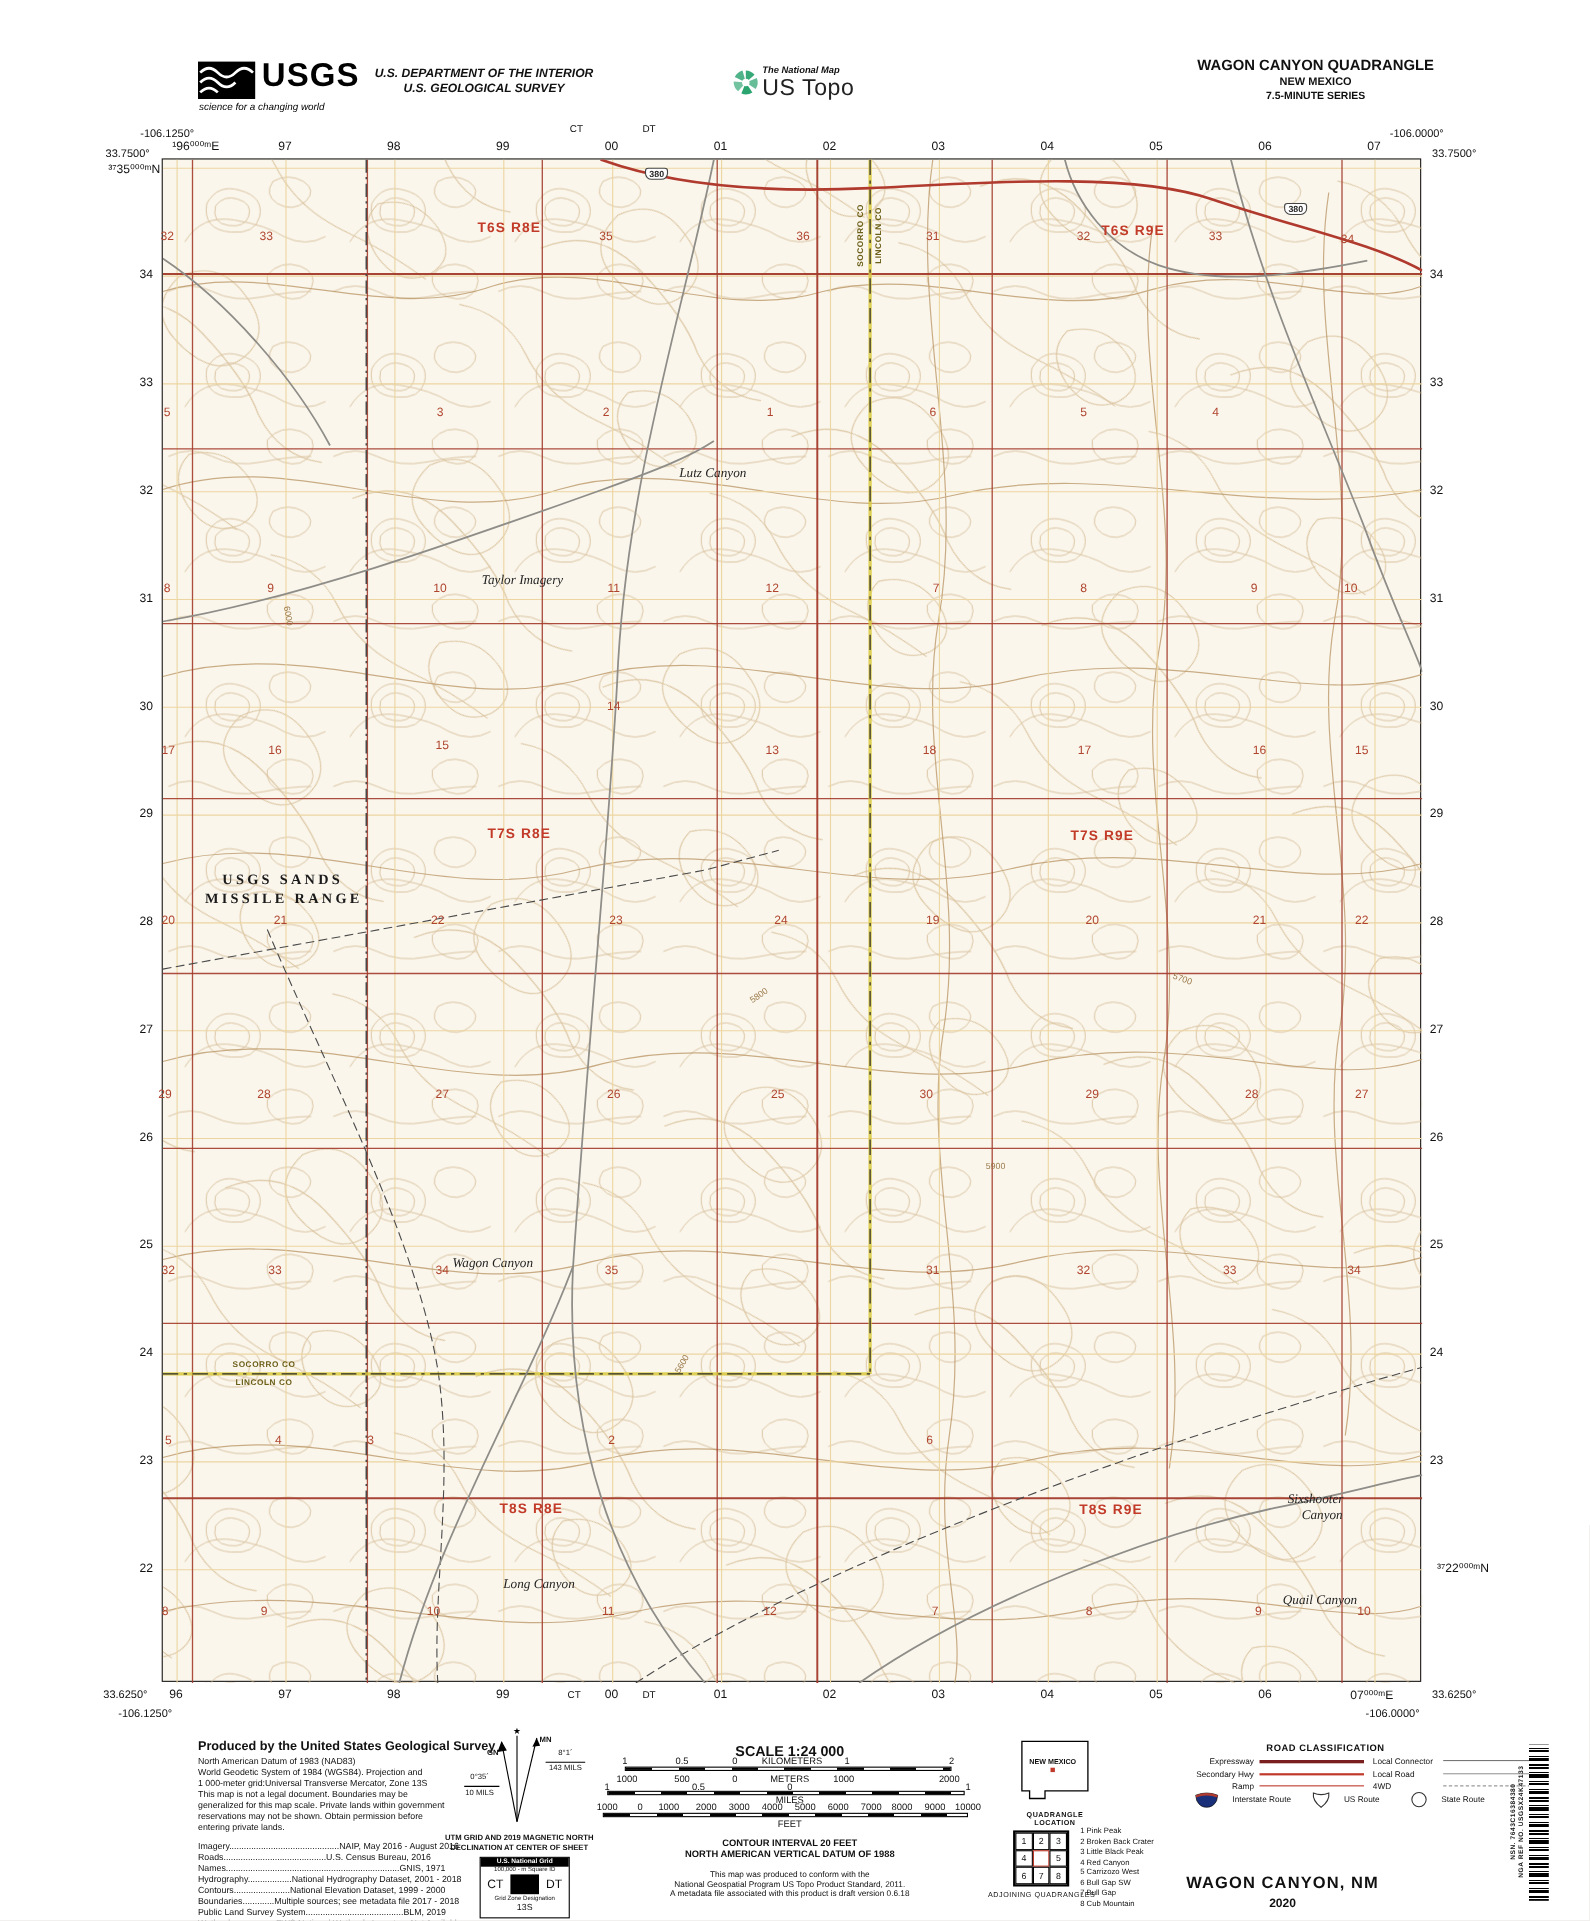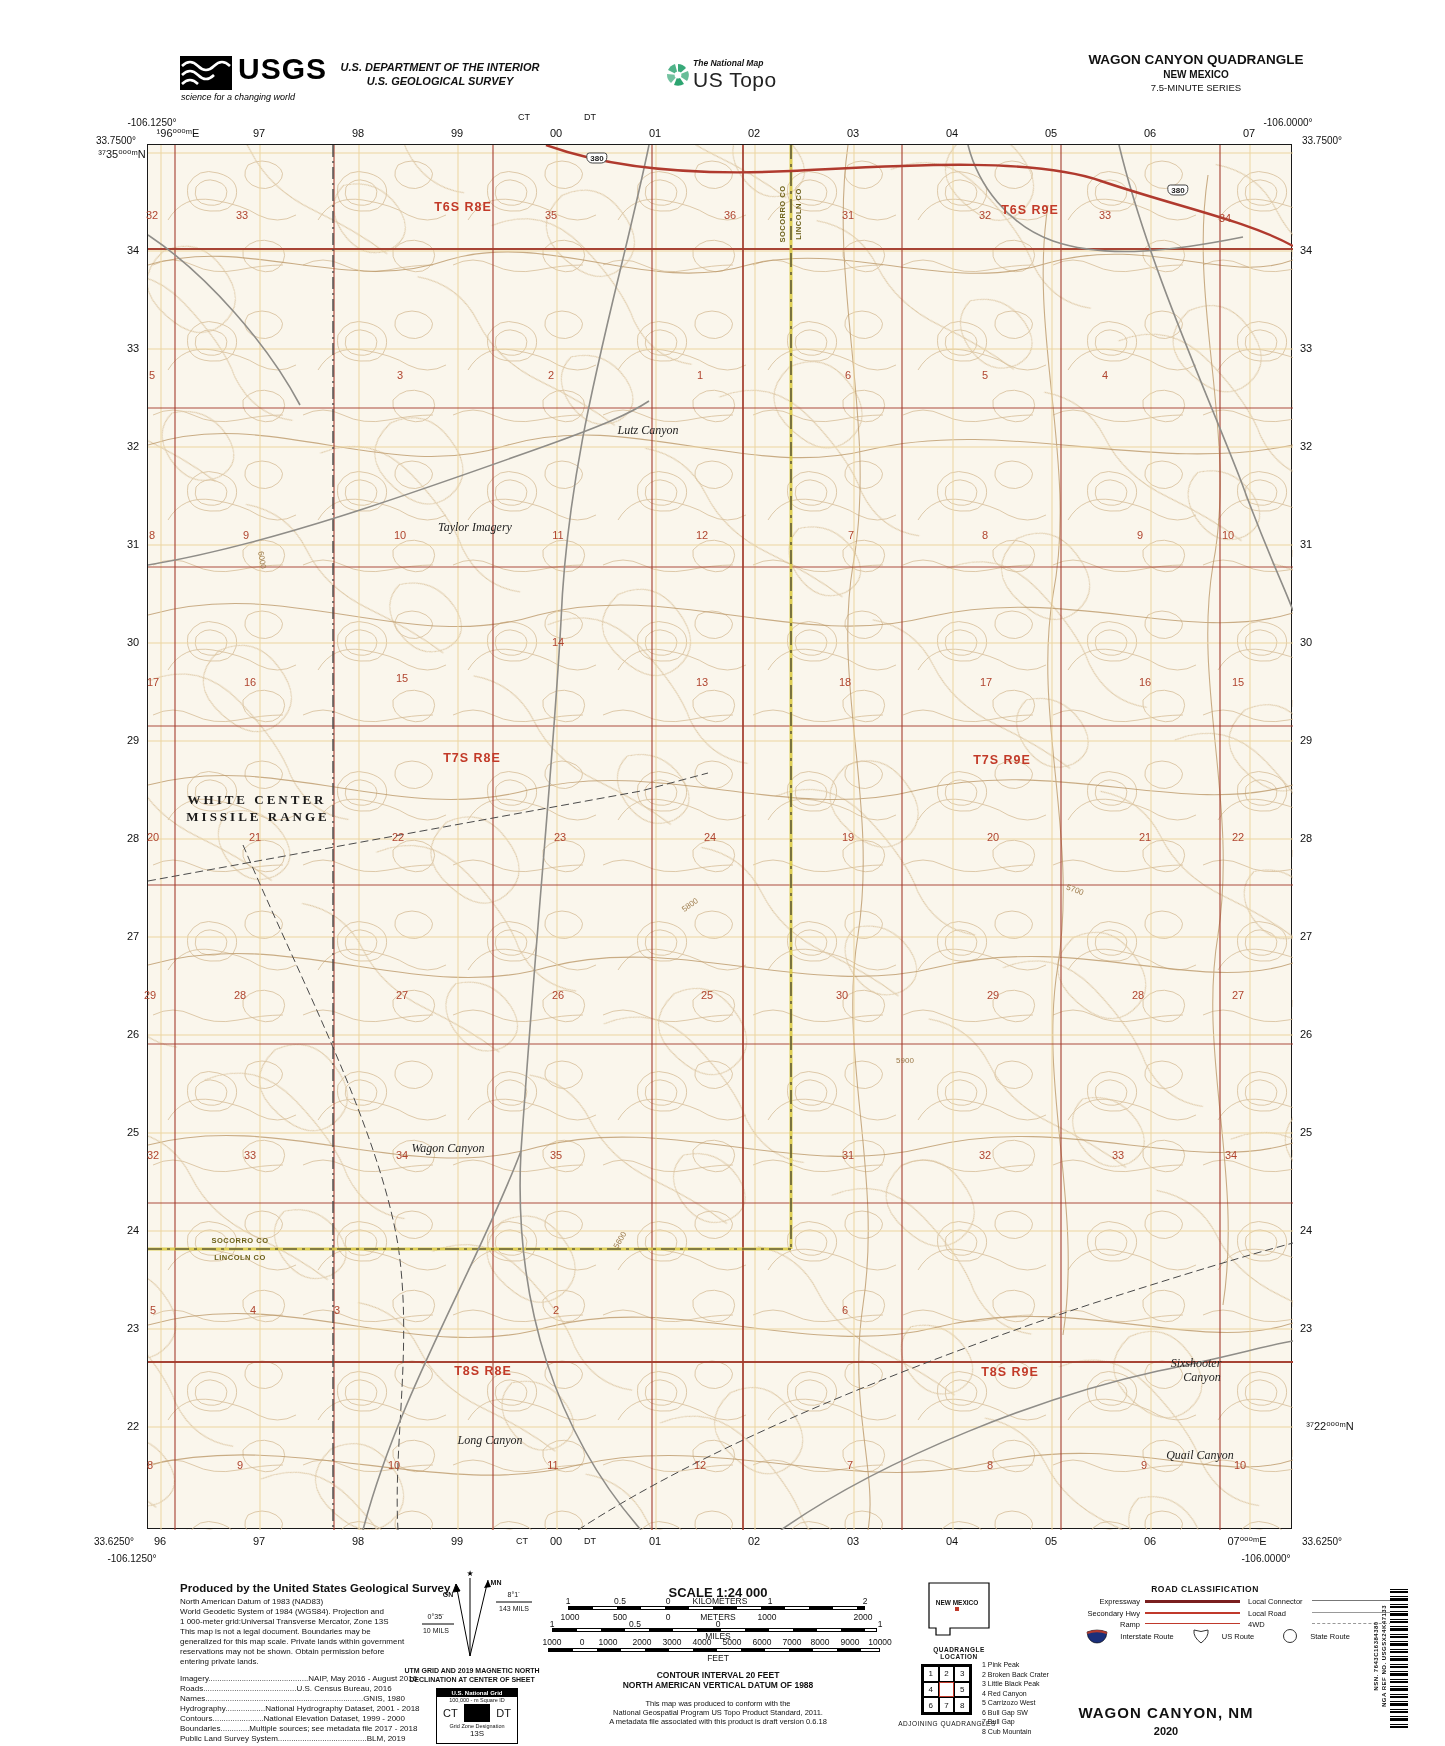--- a/index.html
+++ b/index.html
@@ -11,21 +11,21 @@
   .usgs-box{position:absolute;left:180px;top:56px;width:52px;height:34px;background:#000;}
   .usgs-word{position:absolute;left:238px;top:52px;font-weight:bold;font-size:30px;letter-spacing:1px;color:#000;}
   .usgs-tag{position:absolute;left:181px;top:92px;font-style:italic;font-size:9px;color:#000;}
   .dept{position:absolute;left:290px;top:60px;width:300px;text-align:center;font-weight:bold;font-size:11px;line-height:14px;font-style:italic;}
   .ustopo{position:absolute;left:693px;top:58px;}
   .ustopo .nm{font-style:italic;font-weight:bold;font-size:8.5px;}
   .ustopo .ut{font-size:21px;letter-spacing:0.5px;color:#222;}
   .quadblock{position:absolute;left:1046px;top:52px;width:300px;text-align:center;}
   .quadblock .t1{font-weight:bold;font-size:13.5px;}
   .quadblock .t2{font-weight:bold;font-size:10px;margin-top:2px;}
-  .quadblock .t3{font-weight:normal;font-size:9.5px;margin-top:2px;}
+  .quadblock .t3{font-weight:bold;font-size:9.5px;margin-top:2px;}
   
   .map{position:absolute;left:147px;top:144px;width:1145px;height:1385px;
        background:#faf6ec;border:1.6px solid #1a1a1a;box-sizing:border-box;}
   .map svg{position:absolute;left:0;top:0;}
   .ogrid{stroke:#ecd5a0;stroke-width:1;}
   .sline{stroke:#a33b2c;stroke-width:1.2;opacity:0.9;}
   .tline{stroke:#a33b2c;stroke-width:1.8;opacity:0.95;}
   
   .grid-num{font-size:11px;color:#111;}
   .coord{font-size:10px;color:#111;}
@@ -366,21 +366,21 @@
       <span class="lbl sec" style="left: 990px; top: 1465px;">8</span>
       <span class="lbl sec" style="left: 1144px; top: 1465px;">9</span>
       <span class="lbl sec" style="left: 1240px; top: 1465px;">10</span>
       <span class="lbl place" style="left: 648px; top: 430px;">Lutz Canyon</span>
       <span class="lbl place" style="left: 475px; top: 527px;">Taylor Imagery</span>
       <span class="lbl place" style="left: 448px; top: 1148px;">Wagon Canyon</span>
       <span class="lbl place" style="left: 490px; top: 1440px;">Long Canyon</span>
       <span class="lbl place" style="left: 1196px; top: 1363px;">Sixshooter</span>
       <span class="lbl place" style="left: 1202px; top: 1377px;">Canyon</span>
       <span class="lbl place" style="left: 1200px; top: 1455px;">Quail Canyon</span>
-      <span class="lbl wsmr" style="left: 257px; top: 800px;">WHITE CENTER</span>
+      <span class="lbl wsmr" style="left: 257px; top: 800px;">USGS SANDS</span>
       <span class="lbl wsmr" style="left: 258px; top: 817px;">MISSILE RANGE</span>
       <span class="lbl county" style="left: 782px; top: 214px; transform: translate(-50%, -50%) rotate(-90deg);">SOCORRO CO</span>
       <span class="lbl county" style="left: 798px; top: 214px; transform: translate(-50%, -50%) rotate(-90deg);">LINCOLN CO</span>
       <span class="lbl county" style="left: 240px; top: 1240px;">SOCORRO CO</span>
       <span class="lbl county" style="left: 240px; top: 1257px;">LINCOLN CO</span>
       <span class="lbl shield" style="left: 597px; top: 158px;">380</span>
       <span class="lbl shield" style="left: 1178px; top: 190px;">380</span>
       <span class="lbl contour-lbl" style="left: 690px; top: 905px; transform: translate(-50%, -50%) rotate(-35deg);">5800</span>
       <span class="lbl contour-lbl" style="left: 1075px; top: 890px; transform: translate(-50%, -50%) rotate(20deg);">5700</span>
       <span class="lbl contour-lbl" style="left: 905px; top: 1060px;">5900</span>
@@ -423,21 +423,21 @@
         <div>World Geodetic System of 1984 (WGS84).  Projection and</div>
         <div>1 000-meter grid:Universal Transverse Mercator, Zone 13S</div>
         <div>This map is not a legal document. Boundaries may be</div>
         <div>generalized for this map scale. Private lands within government</div>
         <div>reservations may not be shown. Obtain permission before</div>
         <div>entering private lands.</div>
       </div>
     <div id="credit-lines" class="credits" style="margin-top:7px;">
         <div>Imagery.............................................NAIP, May 2016 - August 2016</div>
         <div>Roads..........................................U.S. Census Bureau, 2016</div>
-        <div>Names.......................................................................GNIS, 1980</div>
+        <div>Names.......................................................................GNIS, 1971</div>
         <div>Hydrography..................National Hydrography Dataset, 2001 - 2018</div>
         <div>Contours.......................National Elevation Dataset, 1999 - 2000</div>
         <div>Boundaries.............Multiple sources; see metadata file 2017 - 2018</div>
         <div>Public Land Survey System........................................BLM, 2019</div>
         <div>Wetlands.................FWS National Wetlands Inventory Not Available</div>
       </div>
   </div>
 
   <div class="abs" style="left:392px;top:1568px;width:160px;">
     <svg width="160" height="92" viewBox="0 0 160 92">

